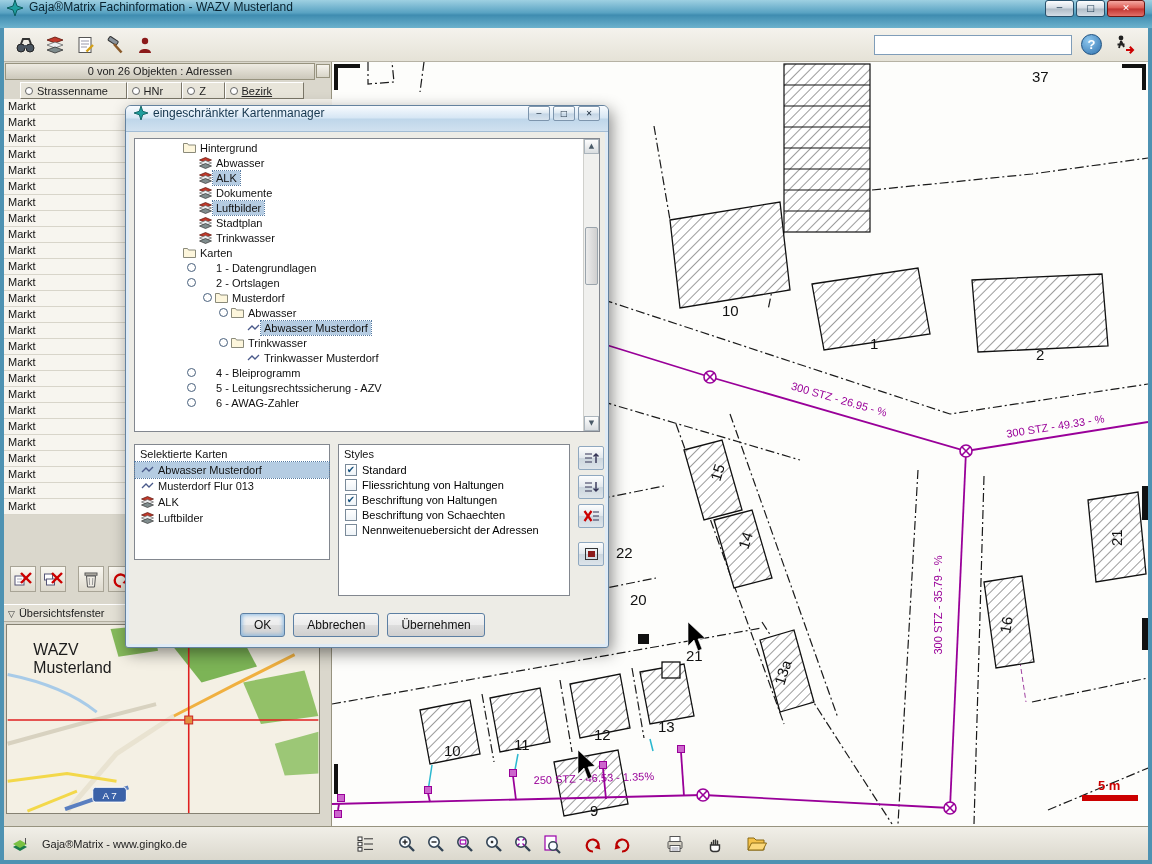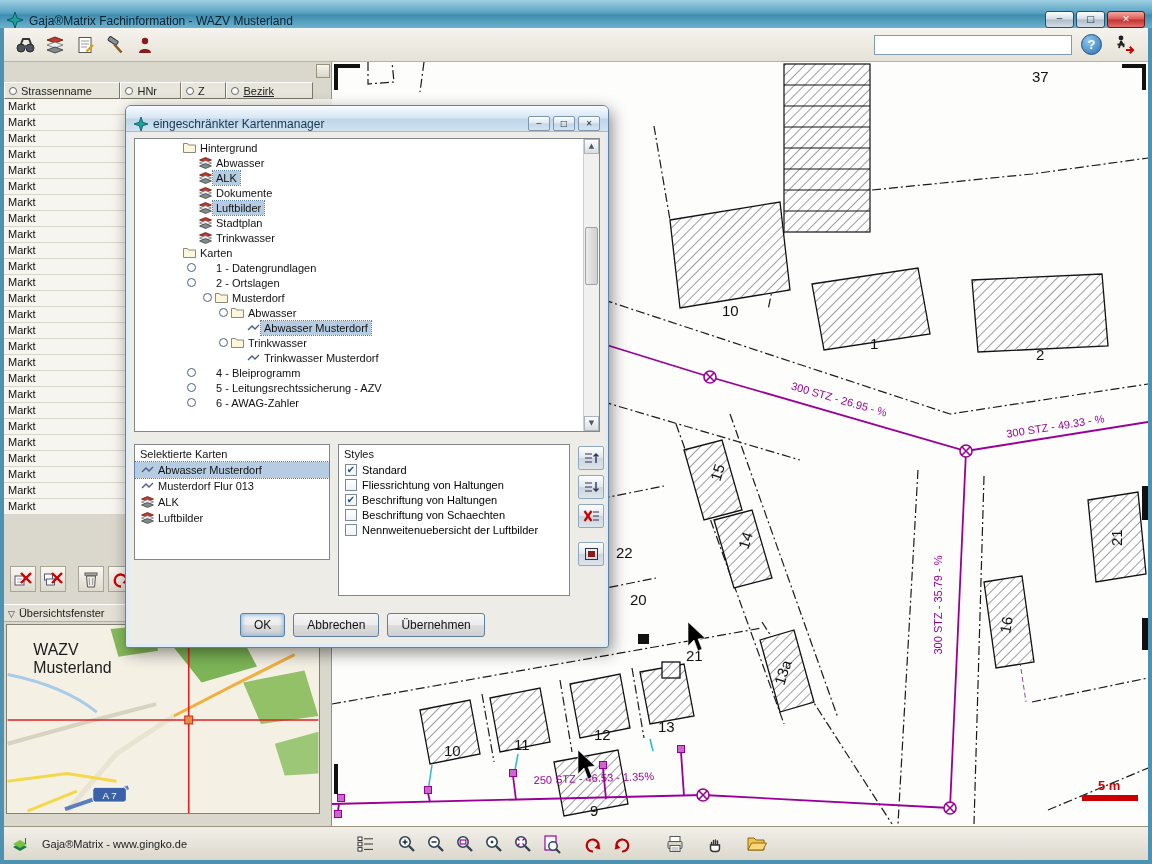--- a/index.html
+++ b/index.html
@@ -2,21 +2,21 @@
 <html><head>
 <meta charset="utf-8">
 <style>
 * { margin:0; padding:0; box-sizing:border-box; font-family:"Liberation Sans", sans-serif; }
 html,body { width:1152px; height:864px; }
 body { position:relative; background:#4e92b2; overflow:hidden; font-size:11px; }
 
 
 .titlebar { position:absolute; left:0; top:0; width:1152px; height:28px;
   background:linear-gradient(#9ed0e2,#58a2c2 46%,#3f8cb0 54%,#6cb2cd);
-  display:flex; align-items:flex-end; padding:0 7px; }
+  display:flex; align-items:flex-start; padding:0 7px; }
 .title-text { font-size:12px; color:#08222f; margin-left:6px; flex:1; }
 .win-btn { width:29px; height:17px; margin-left:2px; border:1px solid #27506b; border-radius:3px;
   background:linear-gradient(#fdfeff,#d3dce4 48%,#aebbc6 52%,#d3dde6);
   font-size:9px; line-height:15px; text-align:center; color:#14324a; font-family:"DejaVu Sans",sans-serif; }
 .win-btn.close { width:38px; background:linear-gradient(#f4a8a2,#dd5a52 48%,#c03330 52%,#e2706a); color:#fff; border-color:#6b1714; }
 
 .toolbar { position:absolute; left:4px; top:28px; width:1144px; height:34px;
   background:linear-gradient(#f5f3ed,#e5e2d7); border-bottom:1px solid #b6b2a4; }
 .tool-group { position:absolute; left:6px; top:2px; display:flex; }
 .tbtn { width:30px; height:29px; display:flex; align-items:center; justify-content:center; border:1px solid transparent; }
@@ -26,21 +26,21 @@
   color:#fff; font-weight:bold; font-size:13px; text-align:center; line-height:20px; }
 .exit-btn { position:absolute; right:8px; top:4px; width:30px; height:26px; display:flex; align-items:center; justify-content:center; }
 
 
 .left-panel { position:absolute; left:4px; top:62px; width:328px; height:764px; background:#dad7cc; border-right:1px solid #97937f; }
 .obj-header { position:absolute; left:1px; top:1px; width:310px; height:17px;
   background:linear-gradient(#eeebe2,#ccc8bb); border:1px solid #97937f;
   text-align:center; line-height:15px; color:#222; }
 .obj-header-btn { position:absolute; right:1px; top:2px; width:14px; height:14px; border:1px solid #97937f;
   background:linear-gradient(#f6f4ee,#d8d5c8); }
-.col-row { position:absolute; left:0; top:20px; width:309px; height:17px; display:flex; }
+.col-row { position:absolute; left:16px; top:20px; width:284px; height:17px; display:flex; }
 .col-cell { height:17px; border:1px solid; border-color:#fff #7a7668 #7a7668 #fff; background:#e8e5da;
   display:flex; align-items:center; gap:4px; padding:0 4px; color:#222; }
 .radio { width:8px; height:8px; border:1px solid #666; border-radius:50%; background:#fff; flex:none; }
 .w1{width:124px;} .w2{width:64px;} .w3{width:48px;} .w4{width:92px;text-decoration:underline;}
 .obj-rows { position:absolute; left:0; top:37px; width:328px; height:416px; background:#f7f5ef; overflow:hidden; }
 .obj-row { height:16px; border-bottom:1px solid #d8d5ca; line-height:15px; padding-left:4px; color:#111; }
 .panel-toolbar { position:absolute; left:6px; top:504px; display:flex; gap:4px; align-items:center; }
 .pbtn { width:26px; height:26px; border:1px solid #a8a496; background:linear-gradient(#f9f7f1,#ddd9cd);
   display:flex; align-items:center; justify-content:center; }
 .pbtn.gap { margin-left:8px; }
@@ -58,21 +58,21 @@
 .status-left { width:330px; display:flex; align-items:center; gap:13px; padding-left:7px; flex:none; }
 .status-text { color:#222; }
 .map-toolbar { display:flex; align-items:center; gap:2px; margin-left:18px; }
 .mbtn { width:27px; height:27px; display:flex; align-items:center; justify-content:center; border:1px solid transparent; }
 .mgap { width:10px; }
 
 
 .dialog { position:absolute; left:125px; top:105px; width:484px; height:543px; z-index:10;
   background:#edece6; border:1px solid #64829f; border-radius:6px 6px 3px 3px;
   box-shadow:3px 5px 16px rgba(0,0,0,.45), inset 0 0 0 3px rgba(220,235,248,.85); }
-.dlg-titlebar { height:26px; border-radius:5px 5px 0 0; display:flex; align-items:flex-end; padding:0 8px;
+.dlg-titlebar { height:26px; border-radius:5px 5px 0 0; display:flex; align-items:flex-start; padding:0 8px;
   background:linear-gradient(#f8fbfe,#d6e6f4 48%,#bed6ea 52%,#d0e1f0); border-bottom:1px solid #a2bcd4; }
 .dlg-title { font-size:12px; color:#15364e; margin-left:5px; flex:1; }
 .dlg-btn { width:22px; height:15px; margin-left:3px; border:1px solid #7d95ad; border-radius:2px;
   background:linear-gradient(#ffffff,#dbe7f1 48%,#c4d6e6 52%,#d8e4ef);
   font-size:8px; line-height:13px; text-align:center; color:#234; font-family:"DejaVu Sans",sans-serif; }
 .dlg-body { position:absolute; left:0; top:26px; right:0; bottom:0; }
 .tree-box { position:absolute; left:8px; top:6px; width:466px; height:294px; background:#fff; border:1px solid #82878f; overflow:hidden; }
 .tree-rows { position:absolute; left:0; top:1px; right:17px;padding-left:31px; }
 .tree-row { height:15px; display:flex; align-items:center; }
 .lvl-0{padding-left:3px;} .lvl-1{padding-left:19px;} .lvl-2{padding-left:35px;} .lvl-3{padding-left:51px;} .lvl-4{padding-left:67px;}
@@ -163,20 +163,21 @@
   <div class="exit-btn">
     <svg width="24" height="22" viewBox="0 0 24 22">
       <circle cx="8" cy="4" r="2.4" fill="#222"></circle>
       <path d="M8 7 L6 14 M8 7 L11 13 M4.5 10.5 h7" stroke="#222" stroke-width="1.8" fill="none"></path>
       <path d="M13 16 h7 m-3.2 -3.2 L20 16 l-3.2 3.2" stroke="#c00" stroke-width="2" fill="none"></path>
     </svg>
   </div>
 </div>
 
 <div class="left-panel">
+  <div class="obj-header">0 von 26 Objekten : Adressen</div>
   <div class="obj-header-btn"></div>
 
   <div class="col-row">
     <div class="col-cell w1">
       <span class="radio"></span>
       <span>Strassenname</span>
     </div>
     <div class="col-cell w2">
       <span class="radio"></span>
       <span>HNr</span>
@@ -929,21 +930,21 @@
           <span>Beschriftung von Haltungen</span>
         </div>
 
         <div class="style-row">
           <span class="checkbox"></span>
           <span>Beschriftung von Schaechten</span>
         </div>
 
         <div class="style-row">
           <span class="checkbox"></span>
-          <span>Nennweitenuebersicht der Luftbilder</span>
+          <span>Nennweitenuebersicht der Adressen</span>
         </div>
       </div>
 
     <div class="side-btns">
       <div class="sbtn">
         <svg width="17" height="16" viewBox="0 0 17 16">
           <line x1="2" y1="4" x2="9" y2="4" stroke="#335"></line>
             <line x1="2" y1="8" x2="9" y2="8" stroke="#335"></line>
             <line x1="2" y1="12" x2="9" y2="12" stroke="#335"></line>
           <path d="M13 13 V4 M10.5 6.5 L13 4 l2.5 2.5" stroke="#335" fill="none" stroke-width="1.4"></path>

